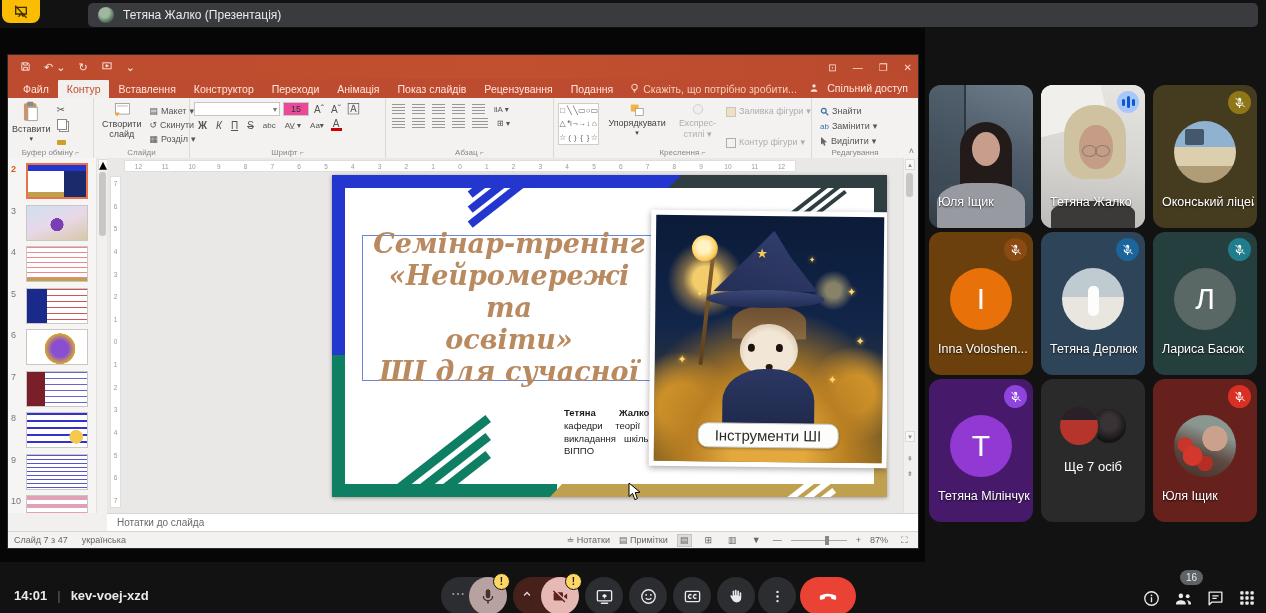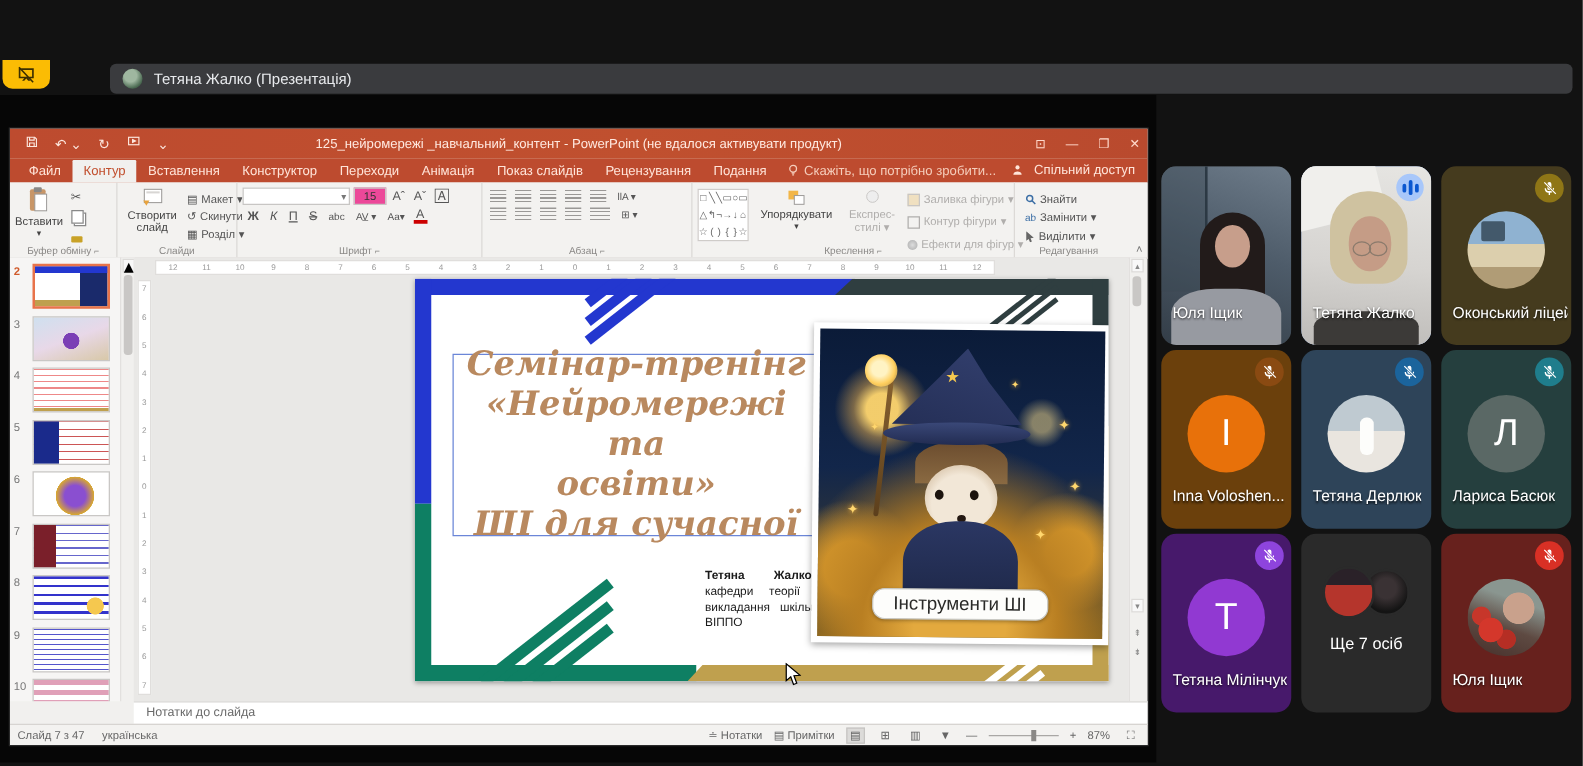--- a/index.html
+++ b/index.html
@@ -1,17 +1,17 @@
 <!DOCTYPE html>
 <html><head>
 <meta charset="utf-8">
 <style>
   html,body{margin:0;padding:0;background:#121212;width:1266px;height:613px;overflow:hidden;
     font-family:"Liberation Sans",sans-serif;-webkit-font-smoothing:antialiased;}
-  #app{position:absolute;inset:0;width:1266px;height:526px;margin-top:48px;}
+  #app{position:absolute;inset:0;width:1266px;height:526px;}
   .abs{position:absolute;}
 
   
   .stop-present-btn{left:2px;top:0;width:38px;height:23px;background:#fbbc04;border-radius:0 0 8px 8px;
     display:flex;align-items:center;justify-content:center;}
   .presenter-pill{left:88px;top:3px;width:1170px;height:24px;background:#3a3b3e;border-radius:5px;
     display:flex;align-items:center;gap:9px;padding-left:10px;box-sizing:border-box;}
   .presenter-avatar{width:16px;height:16px;border-radius:50%;
     background:radial-gradient(circle at 40% 35%,#9fb7a0 0 35%,#4b6a52 70%,#2c3c31);}
   .presenter-label{color:#e8eaed;font-size:12px;}
@@ -203,21 +203,20 @@
               <path d="M8 4v5h8V4M8 20v-6h8v6"></path>
             </svg></span>
         <span>↶ ⌄</span>
         <span>↻</span>
         <span><svg width="12" height="11" viewBox="0 0 24 24" fill="none" stroke="#fde8df" stroke-width="2">
               <rect x="3" y="4" width="18" height="13"></rect>
               <path d="M10 8l5 2.5L10 13z" fill="#fde8df"></path>
             </svg></span>
         <span>⌄</span>
       </div>
-      <div class="ppt-title">125_нейромережі _навчальний_контент - PowerPoint (не вдалося активувати продукт)</div>
       <div class="win-btns">
         <span>⊡</span>
         <span>—</span>
         <span>❐</span>
         <span>✕</span>
       </div>
     </div>
 
     <div class="abs ppt-tabs" id="ppt-tabs">
         <span class="tab">Файл</span>
@@ -358,21 +357,21 @@
             <span>Упорядкувати</span>
               <span style="font-size:7px;">▾</span>
           </div>
           <div class="rbig" style="width:44px;color:#b0aeac;">
             <svg width="16" height="14" viewBox="0 0 20 18">
                 <circle cx="10" cy="8" r="6" fill="#eee" stroke="#c8c6c4"></circle>
               </svg>
             <span>Експрес-</span>
             <span><span>стилі</span> ▾</span>
           </div>
-          <div style="display:flex;flex-direction:column;gap:5px;padding-top:2px;">
+          <div style="display:flex;flex-direction:column;gap:18px;padding-top:2px;">
             <span class="rsm" style="color:#b0aeac;"><span style="width:8px;height:8px;background:#f0e0c0;border:1px solid #c8c6c4;display:inline-block;"></span> <span>Заливка фігури</span> ▾</span>
             <span class="rsm" style="color:#b0aeac;"><span style="width:8px;height:8px;border:1.5px solid #b0aeac;display:inline-block;"></span> <span>Контур фігури</span> ▾</span>
             <span class="rsm" style="color:#b0aeac;"><span style="width:8px;height:8px;border-radius:50%;background:radial-gradient(#ddd,#aaa);display:inline-block;"></span> <span>Ефекти для фігур</span> ▾</span>
           </div>
         </div>
         <div class="rglabel"><span>Креслення</span> <span style="font-size:7px;">⌐</span></div>
       </div>
 
       <div class="rgroup" style="width:86px;border-right:none;">
         <div style="display:flex;flex-direction:column;gap:2px;padding:4px 0 0 8px;">

